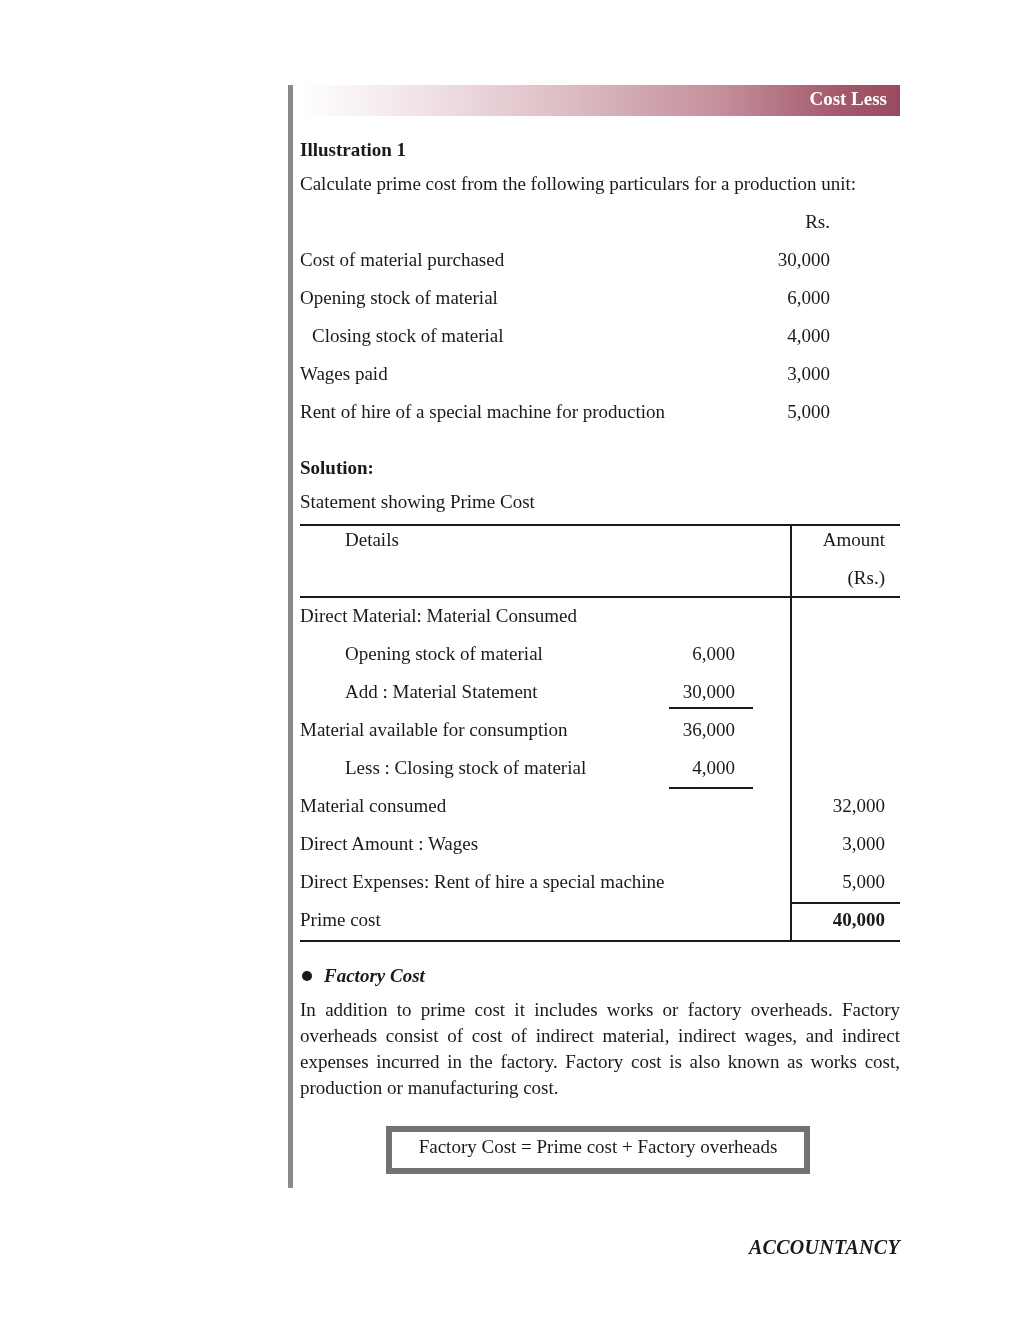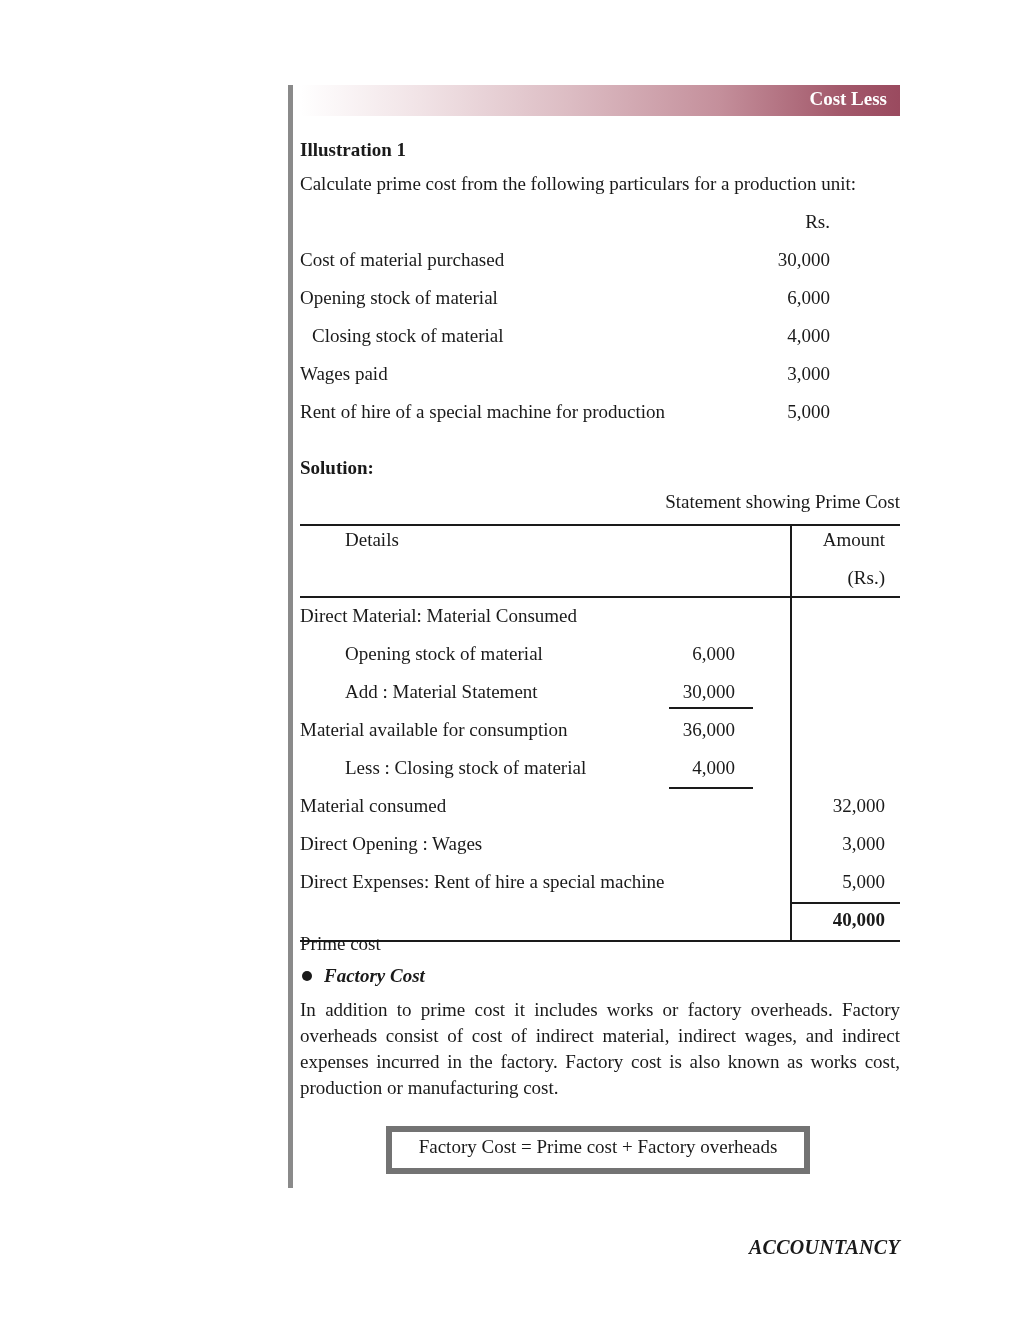--- a/index.html
+++ b/index.html
@@ -40,21 +40,21 @@
   <div class="abs t num" style="left:730px; top:286px; width:100px;">6,000</div>
   <div class="abs t" style="left:312px; top:324px;">Closing stock of material</div>
   <div class="abs t num" style="left:730px; top:324px; width:100px;">4,000</div>
   <div class="abs t" style="left:300px; top:362px;">Wages paid</div>
   <div class="abs t num" style="left:730px; top:362px; width:100px;">3,000</div>
   <div class="abs t" style="left:300px; top:400px;">Rent of hire of a special machine for production</div>
   <div class="abs t num" style="left:730px; top:400px; width:100px;">5,000</div>
 </div>
 
 <div class="abs t bold" style="left:300px; top:456px;">Solution:</div>
-<div class="abs t" style="left:300px; top:490px; width:600px; text-align:right;">Statement showing Prime Cost</div>
+<div class="abs t" style="left:300px; top:490px; width:600px; text-align:left;">Statement showing Prime Cost</div>
 
 <div>
   <div class="hline" style="left:300px; top:524px; width:600px;"></div>
   <div class="hline" style="left:300px; top:596px; width:600px;"></div>
   <div class="hline" style="left:300px; top:940px; width:600px;"></div>
   <div class="vline" style="left:790px; top:524px; height:418px;"></div>
   <div class="hline" style="left:669px; top:707px; width:84px;"></div>
   <div class="hline" style="left:669px; top:787px; width:84px;"></div>
   <div class="hline" style="left:792px; top:902px; width:108px;"></div>
 
@@ -72,27 +72,27 @@
 
   <div class="abs t" style="left:300px; top:718px;">Material available for consumption</div>
   <div class="abs t num" style="left:650px; top:718px; width:85px;">36,000</div>
 
   <div class="abs t" style="left:345px; top:756px;">Less : Closing stock of material</div>
   <div class="abs t num" style="left:650px; top:756px; width:85px;">4,000</div>
 
   <div class="abs t" style="left:300px; top:794px;">Material consumed</div>
   <div class="abs t num" style="left:795px; top:794px; width:90px;">32,000</div>
 
-  <div class="abs t" style="left:300px; top:832px;">Direct Opening : Wages</div>
+  <div class="abs t" style="left:300px; top:832px;">Direct Amount : Wages</div>
   <div class="abs t num" style="left:795px; top:832px; width:90px;">3,000</div>
 
   <div class="abs t" style="left:300px; top:870px;">Direct Expenses: Rent of hire a special machine</div>
   <div class="abs t num" style="left:795px; top:870px; width:90px;">5,000</div>
 
-  <div class="abs t" style="left:300px; top:908px;margin-top:24px;">Prime cost</div>
+  <div class="abs t" style="left:300px; top:908px;">Prime cost</div>
   <div class="abs t num" style="left:795px; top:908px; width:90px;font-weight:bold;">40,000</div>
 </div>
 
 <div class="abs t bold" style="left:302px; top:964px;font-style:italic;">
   <span class="bullet"></span><span>Factory Cost</span>
 </div>
 <div class="para">In addition to prime cost it includes works or factory overheads. Factory overheads consist of cost of indirect material, indirect wages, and indirect expenses incurred in the factory. Factory cost is also known as works cost, production or manufacturing cost.</div>
 <div class="formula-box">Factory Cost = Prime cost + Factory overheads</div>
 
 <div class="footer">ACCOUNTANCY</div>

